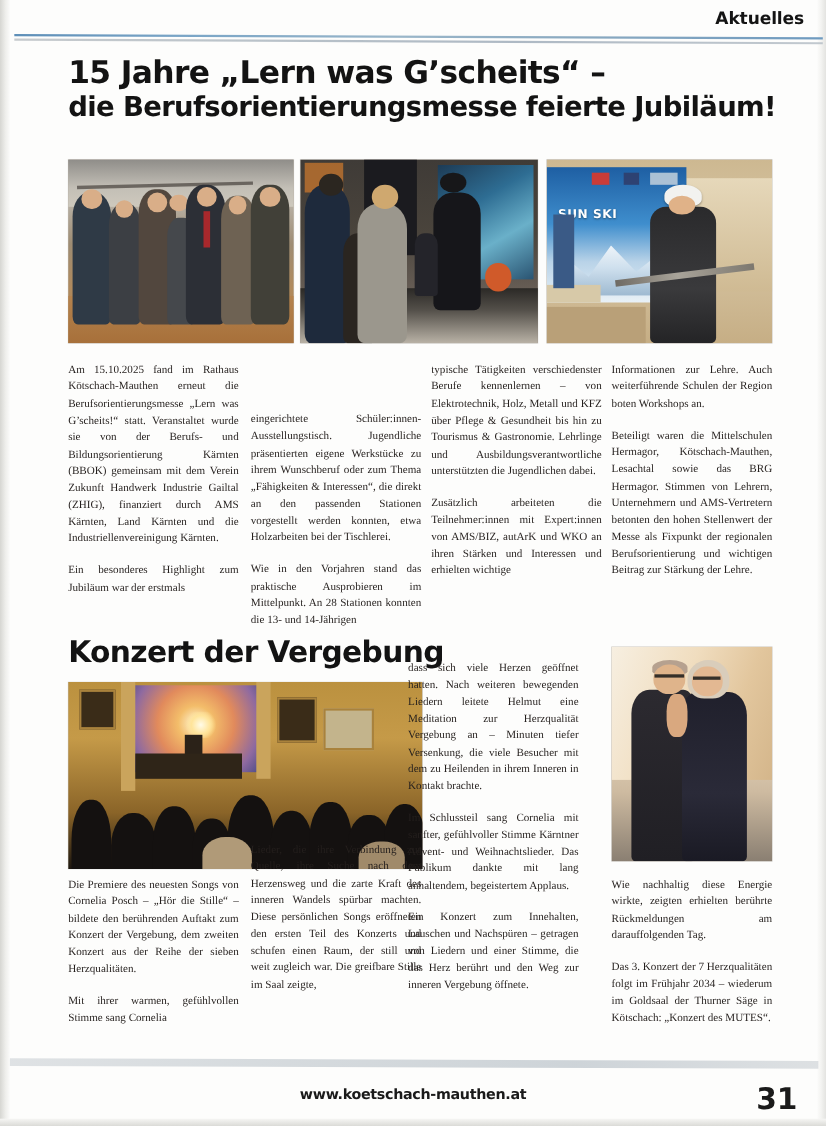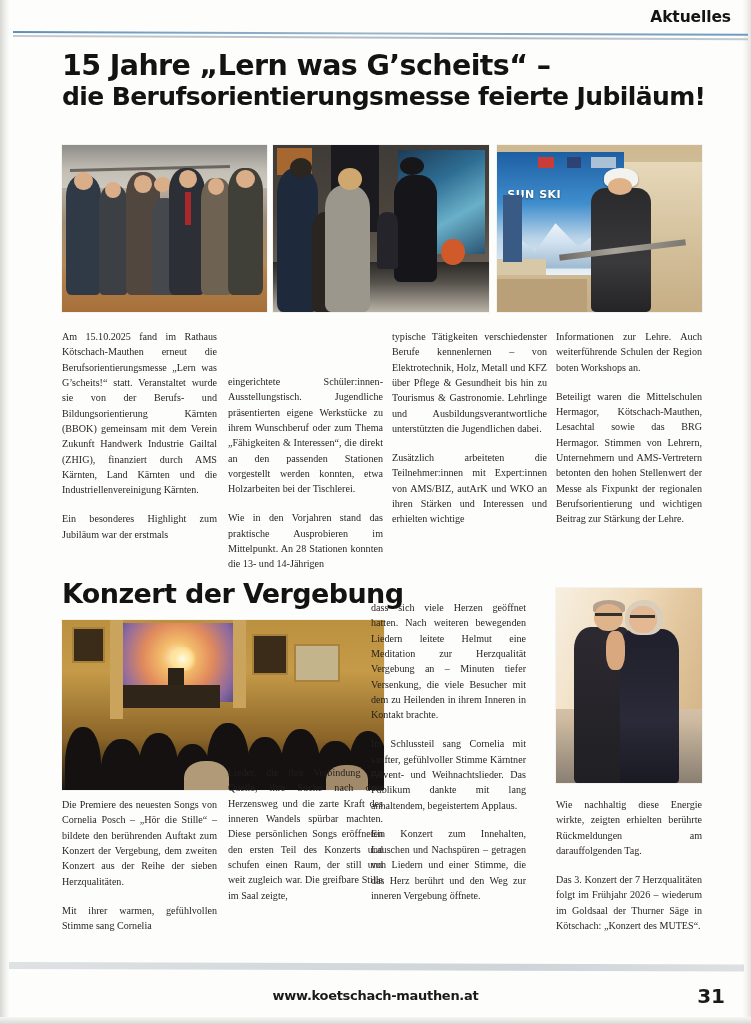--- a/index.html
+++ b/index.html
@@ -312,21 +312,21 @@
     font-size: 13px;
     letter-spacing: -0.3px;
     color: #1a1a1a;
   }
   .page-number {
     position: absolute;
     right: 26px;
     top: 984px;
     font-family: "DejaVu Sans", sans-serif;
     font-weight: bold;
-    font-size: 20px;
+    font-size: 27px;
     color: #1a1a1a;
   }
 </style>
 </head>
 <body>
 
 <div class="page">
 
   <div class="scan-left-edge"></div>
   <div class="scan-right-edge"></div>
@@ -485,20 +485,20 @@
   </div>
 
   <div class="col" style="left:371px; top:600px; width:155px;">
     <p>dass sich viele Herzen geöffnet hatten. Nach weiteren bewegenden Liedern leitete Helmut eine Meditation zur Herzqualität Vergebung an – Minuten tiefer Versenkung, die viele Besucher mit dem zu Heilenden in ihrem Inneren in Kontakt brachte.</p>
     <p>Im Schlussteil sang Cornelia mit sanfter, gefühlvoller Stimme Kärntner Advent- und Weihnachtslieder. Das Publikum dankte mit lang anhaltendem, begeistertem Applaus.</p>
     <p>Ein Konzert zum Innehalten, Lauschen und Nachspüren – getragen von Liedern und einer Stimme, die das Herz berührt und den Weg zur inneren Vergebung öffnete.</p>
   </div>
 
   <div class="col" style="left:556px; top:797px; width:146px;">
     <p>Wie nachhaltig diese Energie wirkte, zeigten erhielten berührte Rückmeldungen am darauffolgenden Tag.</p>
-    <p>Das 3. Konzert der 7 Herzqualitäten folgt im Frühjahr 2026 – wiederum im Goldsaal der Thurner Säge in Kötschach: „Konzert des MUTES“.</p>
+    <p>Das 3. Konzert der 7 Herzqualitäten folgt im Frühjahr 2034 – wiederum im Goldsaal der Thurner Säge in Kötschach: „Konzert des MUTES“.</p>
   </div>
 
   <div class="footer-rule"></div>
   <div class="footer-url">www.koetschach-mauthen.at</div>
   <div class="page-number">31</div>
 
 </div>
 
 </body></html>

